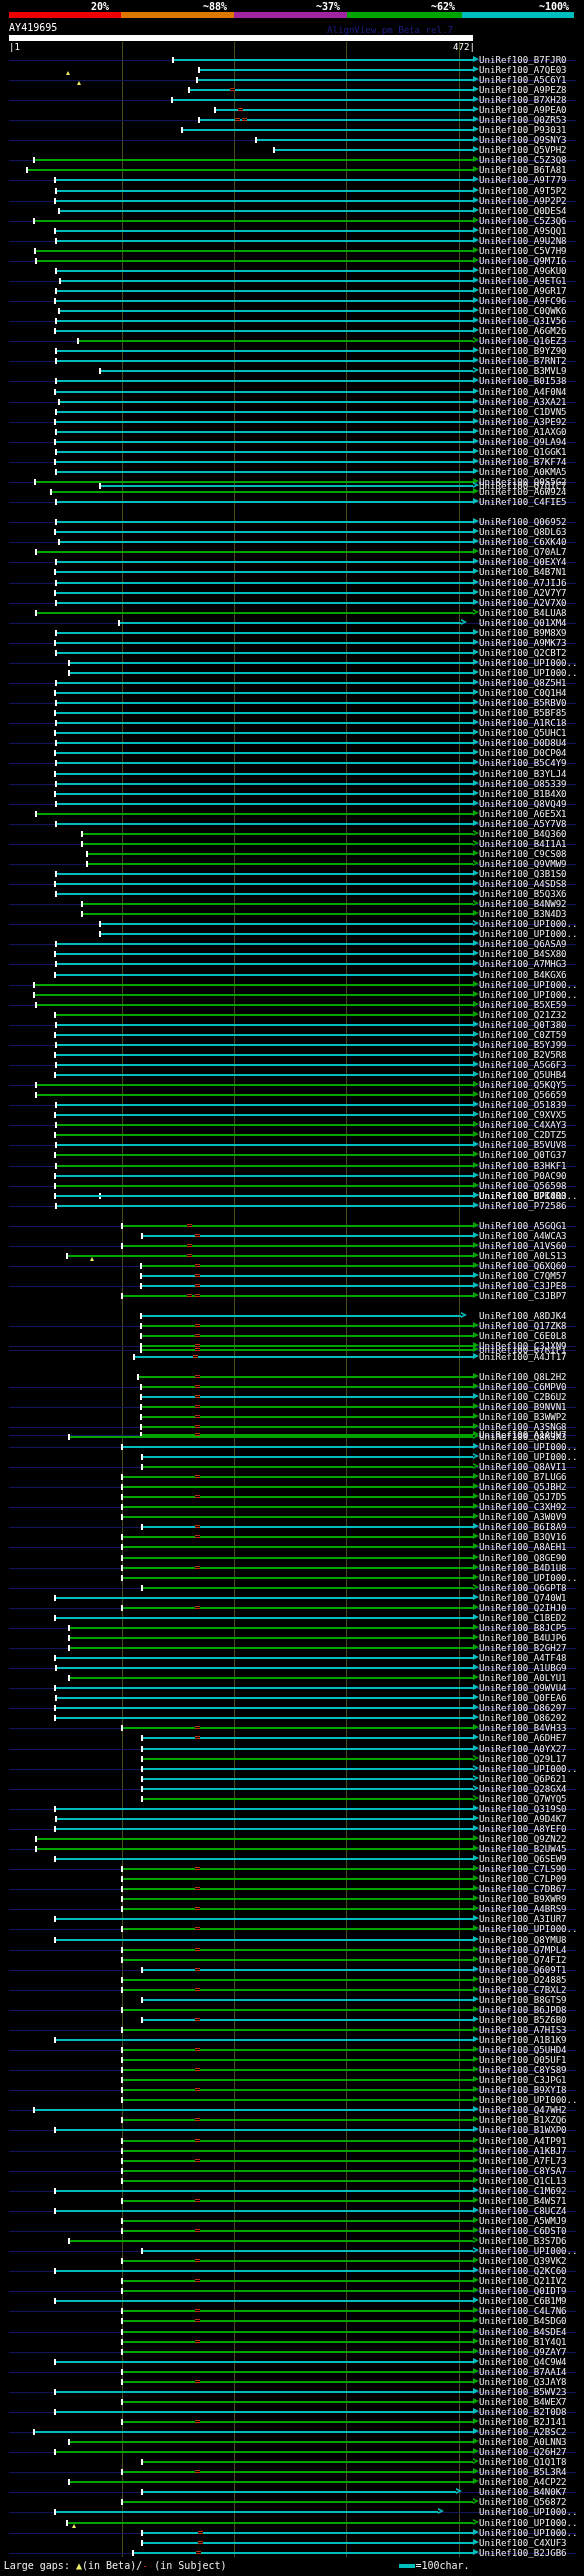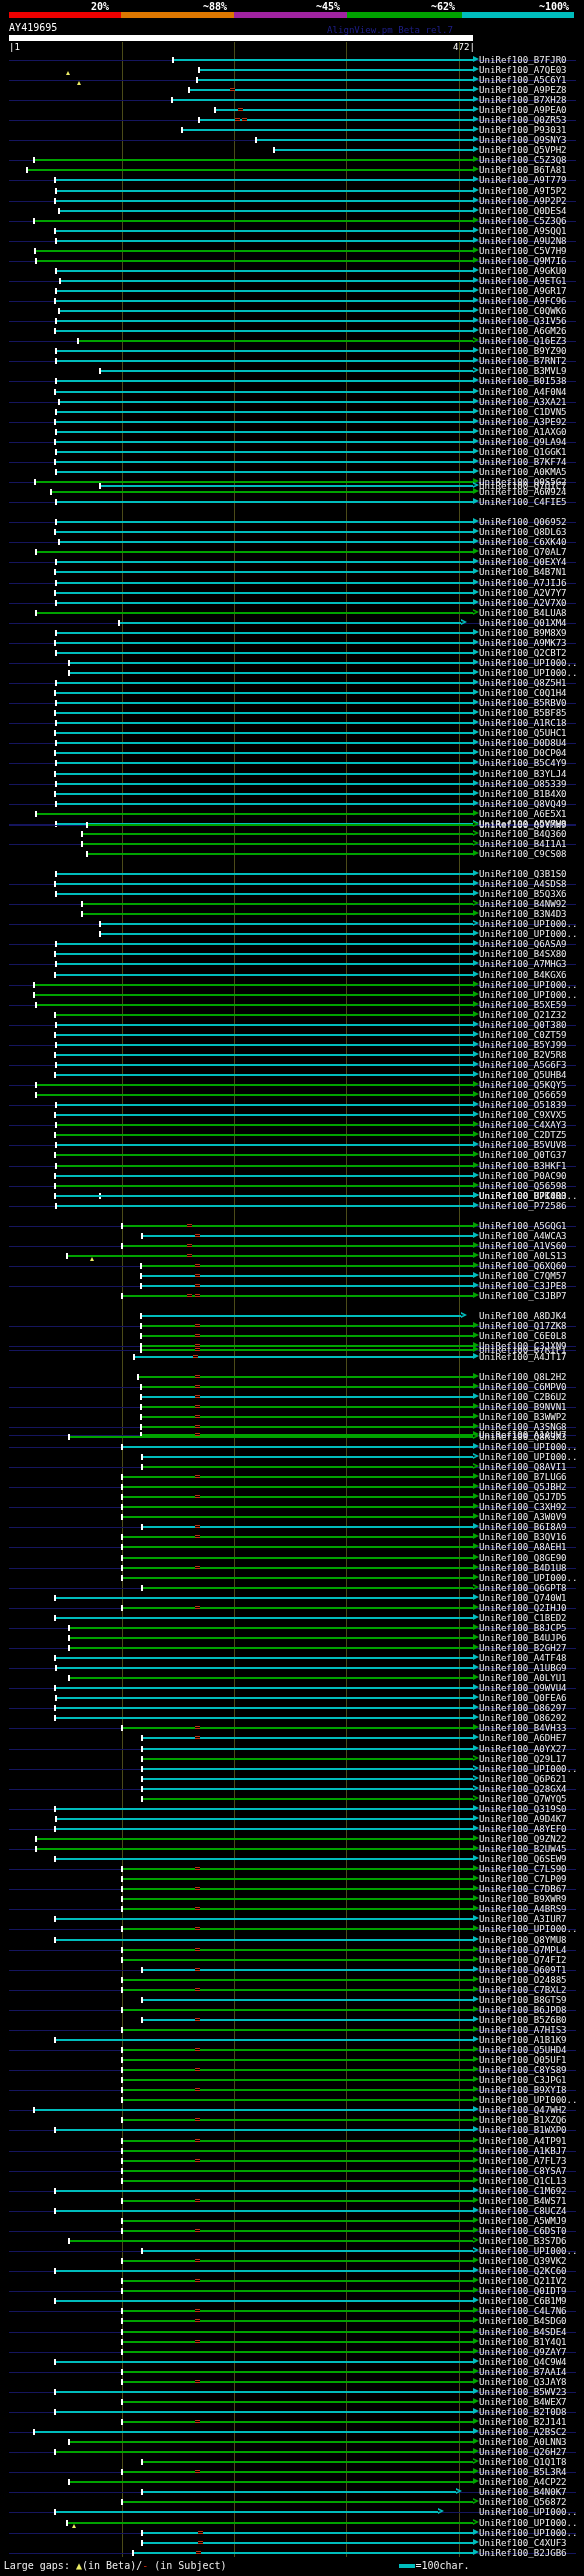--- a/index.html
+++ b/index.html
@@ -27,21 +27,21 @@
   #legend .y{color:#eded66;} #legend .r{color:#d03010;}
   #scalelegend{position:absolute;left:399px;top:2560px;font:10px "DejaVu Sans Mono",monospace;color:#efefef;}
   #scalelegend .sw{display:inline-block;width:15.5px;height:3.7px;background:#00bdbd;vertical-align:middle;margin-right:0.9px;}
 </style>
 </head>
 <body>
 
 <div>
   <span class="pct" style="left:91px">20%</span>
   <span class="pct" style="left:203px">~88%</span>
-  <span class="pct" style="left:316px">~45%</span>
+  <span class="pct" style="left:316px">~37%</span>
   <span class="pct" style="left:431px">~62%</span>
   <span class="pct" style="left:539px">~100%</span>
   <div id="scalebar">
       <div class="seg" style="width: 112px; background: rgb(238, 0, 0);"></div>
       <div class="seg" style="width: 113px; background: rgb(221, 119, 0);"></div>
       <div class="seg" style="width: 113px; background: rgb(160, 35, 160);"></div>
       <div class="seg" style="width: 115px; background: rgb(0, 163, 0);"></div>
       <div class="seg" style="width: 112px; background: rgb(0, 189, 189);"></div>
     </div>
 </div>
@@ -584,21 +584,21 @@
       <div class="arr" style="left: 473px; border-left: 6.4px solid rgb(0, 163, 0);"></div>
       <div class="arrin" style="left: 473px; border-left: 3.7px solid rgb(0, 0, 0);"></div>
       <div class="lab">UniRef100_B4I1A1</div>
     </div>
     <div class="row" style="top: 849px;">
       <div class="bar" style="left: 87px; width: 386px; background: rgb(0, 163, 0);"></div>
       <div class="tick" style="left: 86px;"></div>
       <div class="arr" style="left: 473px; border-left: 6.4px solid rgb(0, 163, 0);"></div>
       <div class="lab">UniRef100_C9CS08</div>
     </div>
-    <div class="row" style="top: 820px;">
+    <div class="row" style="top: 859px;">
       <div class="guide"></div>
       <div class="bar" style="left: 87px; width: 386px; background: rgb(0, 163, 0);"></div>
       <div class="tick" style="left: 86px;"></div>
       <div class="arr" style="left: 473px; border-left: 6.4px solid rgb(0, 163, 0);"></div>
       <div class="arrin" style="left: 473px; border-left: 3.7px solid rgb(0, 0, 0);"></div>
       <div class="lab">UniRef100_Q9VMW9</div>
     </div>
     <div class="row" style="top: 869px;">
       <div class="bar" style="left: 56px; width: 417px; background: rgb(0, 189, 189);"></div>
       <div class="tick" style="left: 55px;"></div>

